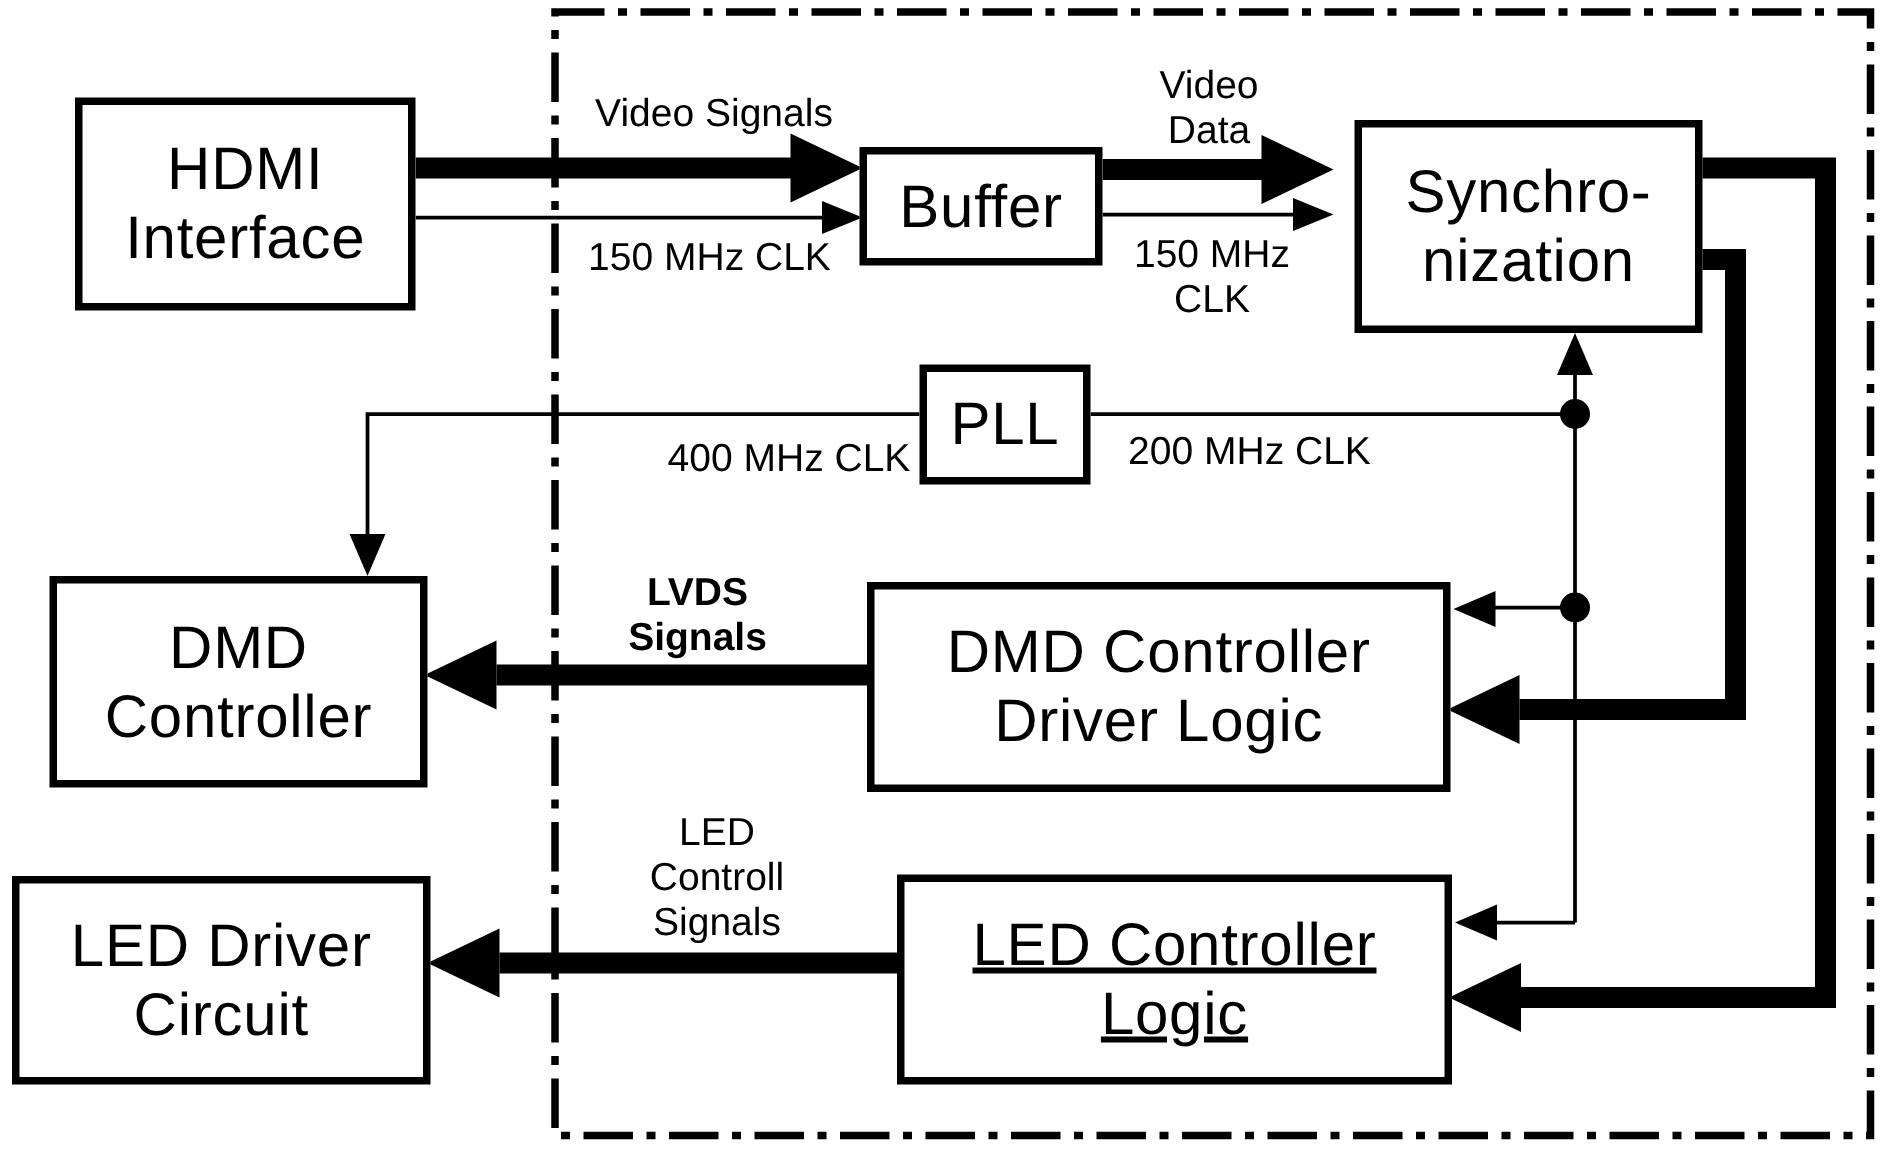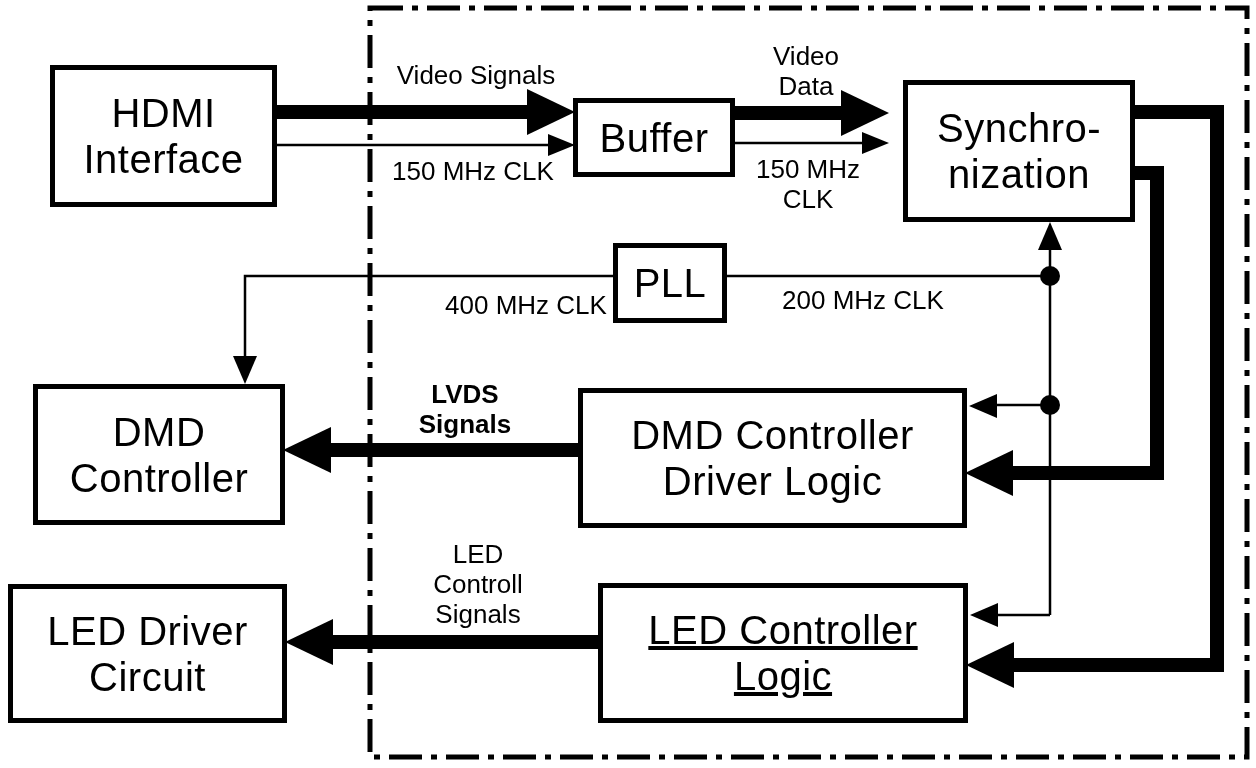--- a/index.html
+++ b/index.html
@@ -119,21 +119,21 @@
   <div class="elabel" style="left:473px; top:172px;">150 MHz CLK</div>
 
   <div class="elabel" style="left:806px; top:72px;">Video
 Data</div>
 
   <div class="elabel" style="left:808px; top:185px;">150 MHz
 CLK</div>
 
   <div class="elabel" style="left:498px; top:306px;margin-left:28px;">400 MHz CLK</div>
 
-  <div class="elabel" style="left:833px; top:301px;margin-left:30px;">200 MHz CLK</div>
+  <div class="elabel" style="left:833px; top:301px;">200 MHz CLK</div>
 
   <div class="elabel" style="left:465px; top:410px;font-weight:bold;">LVDS
 Signals</div>
 
   <div class="elabel" style="left:478px; top:585px;">LED
 Controll
 Signals</div>
 
 </div>
 

